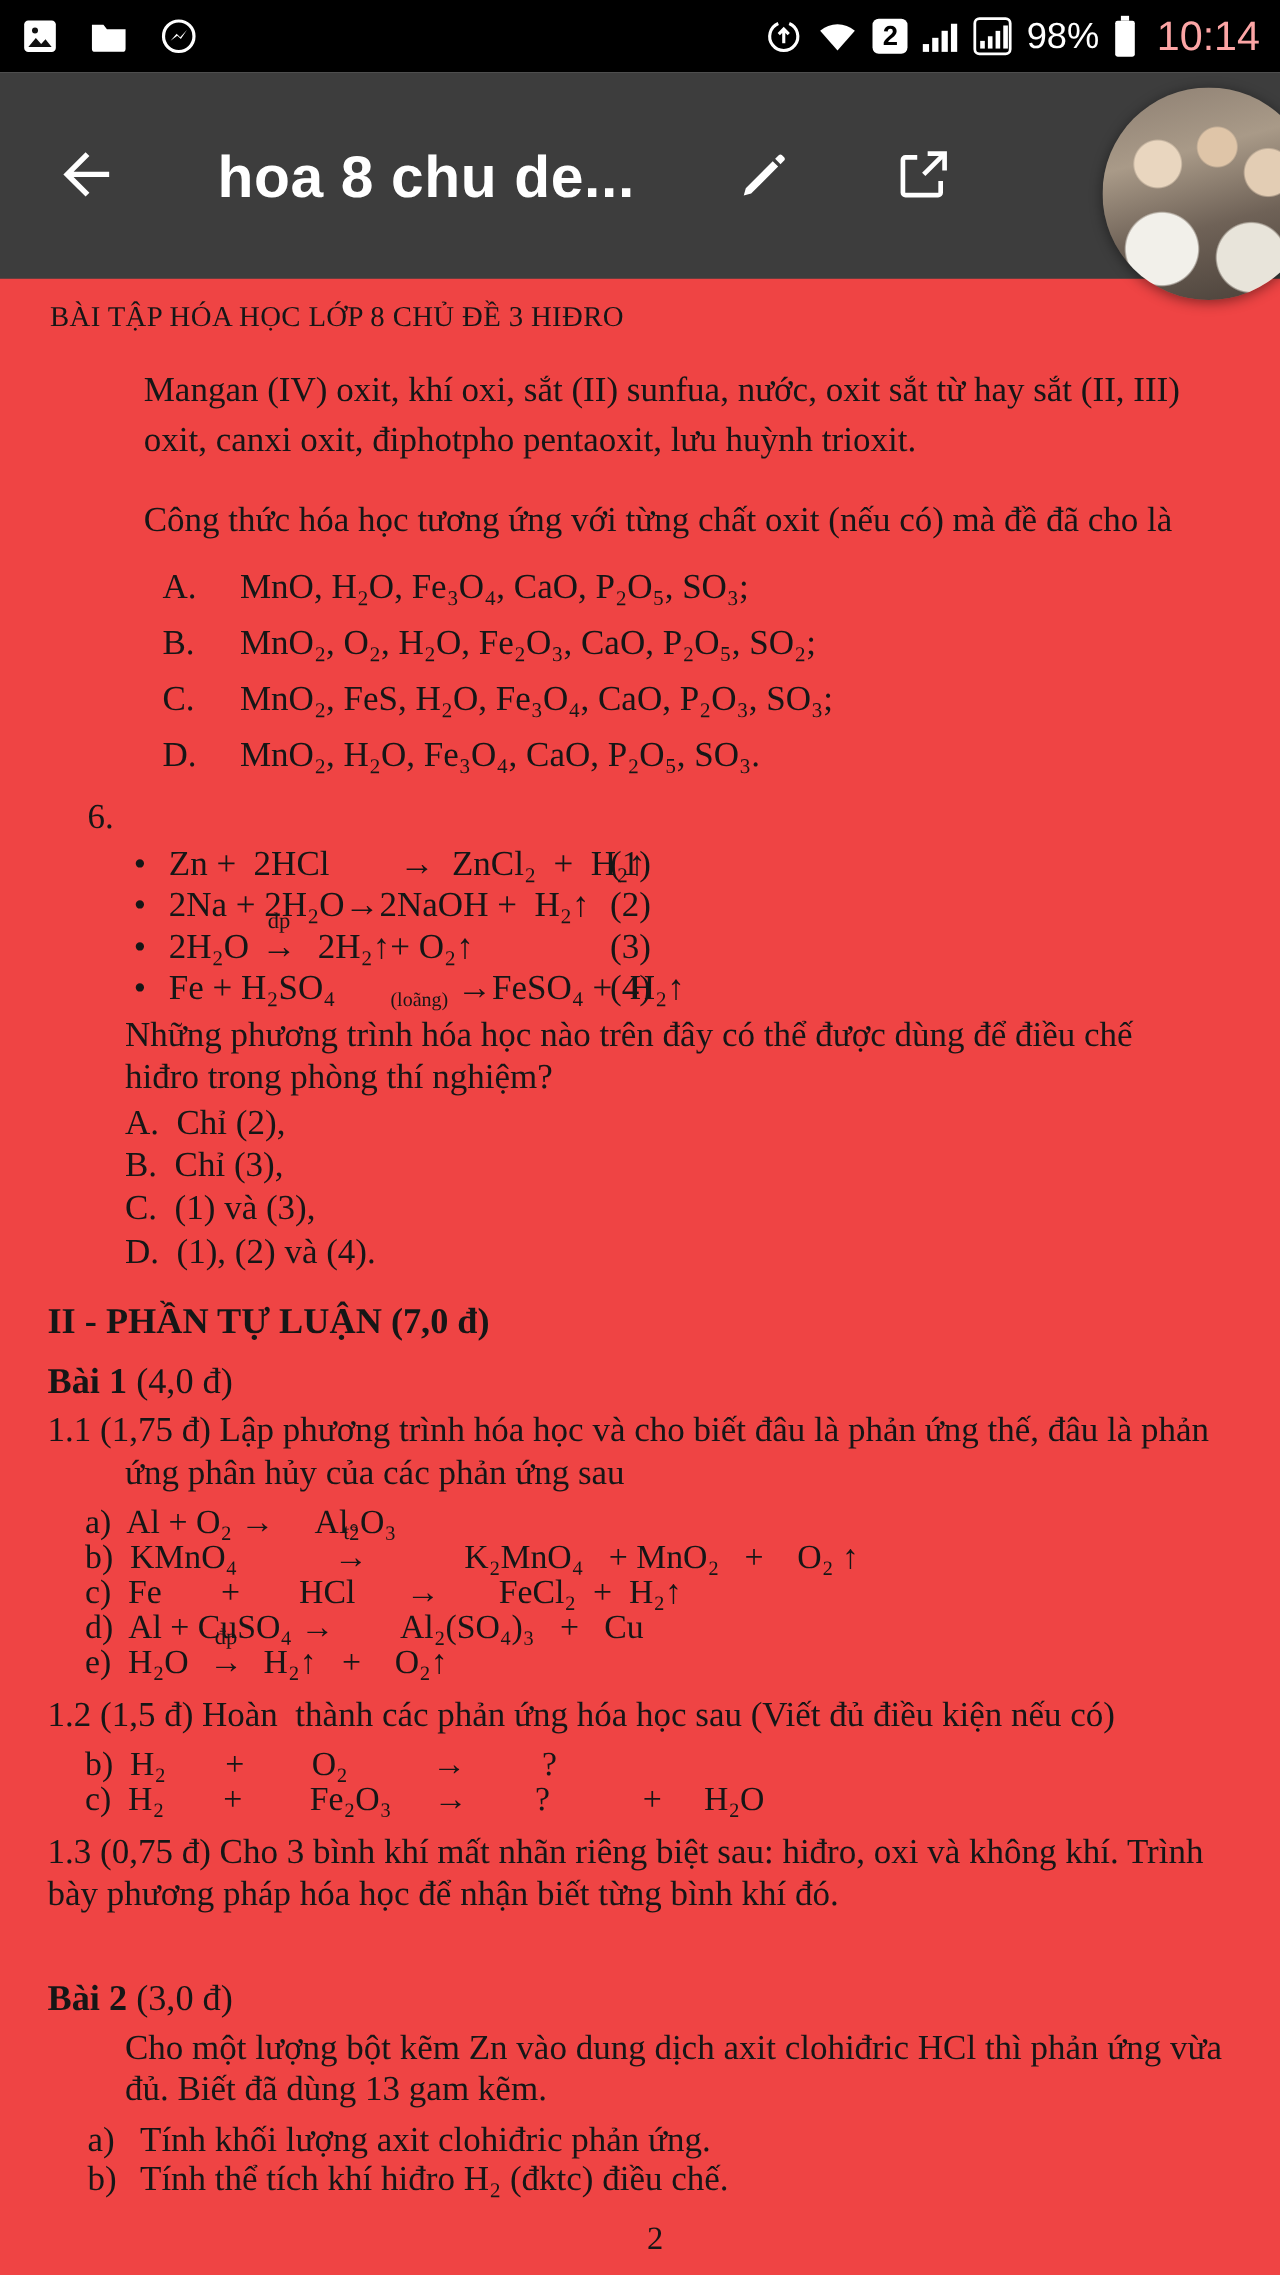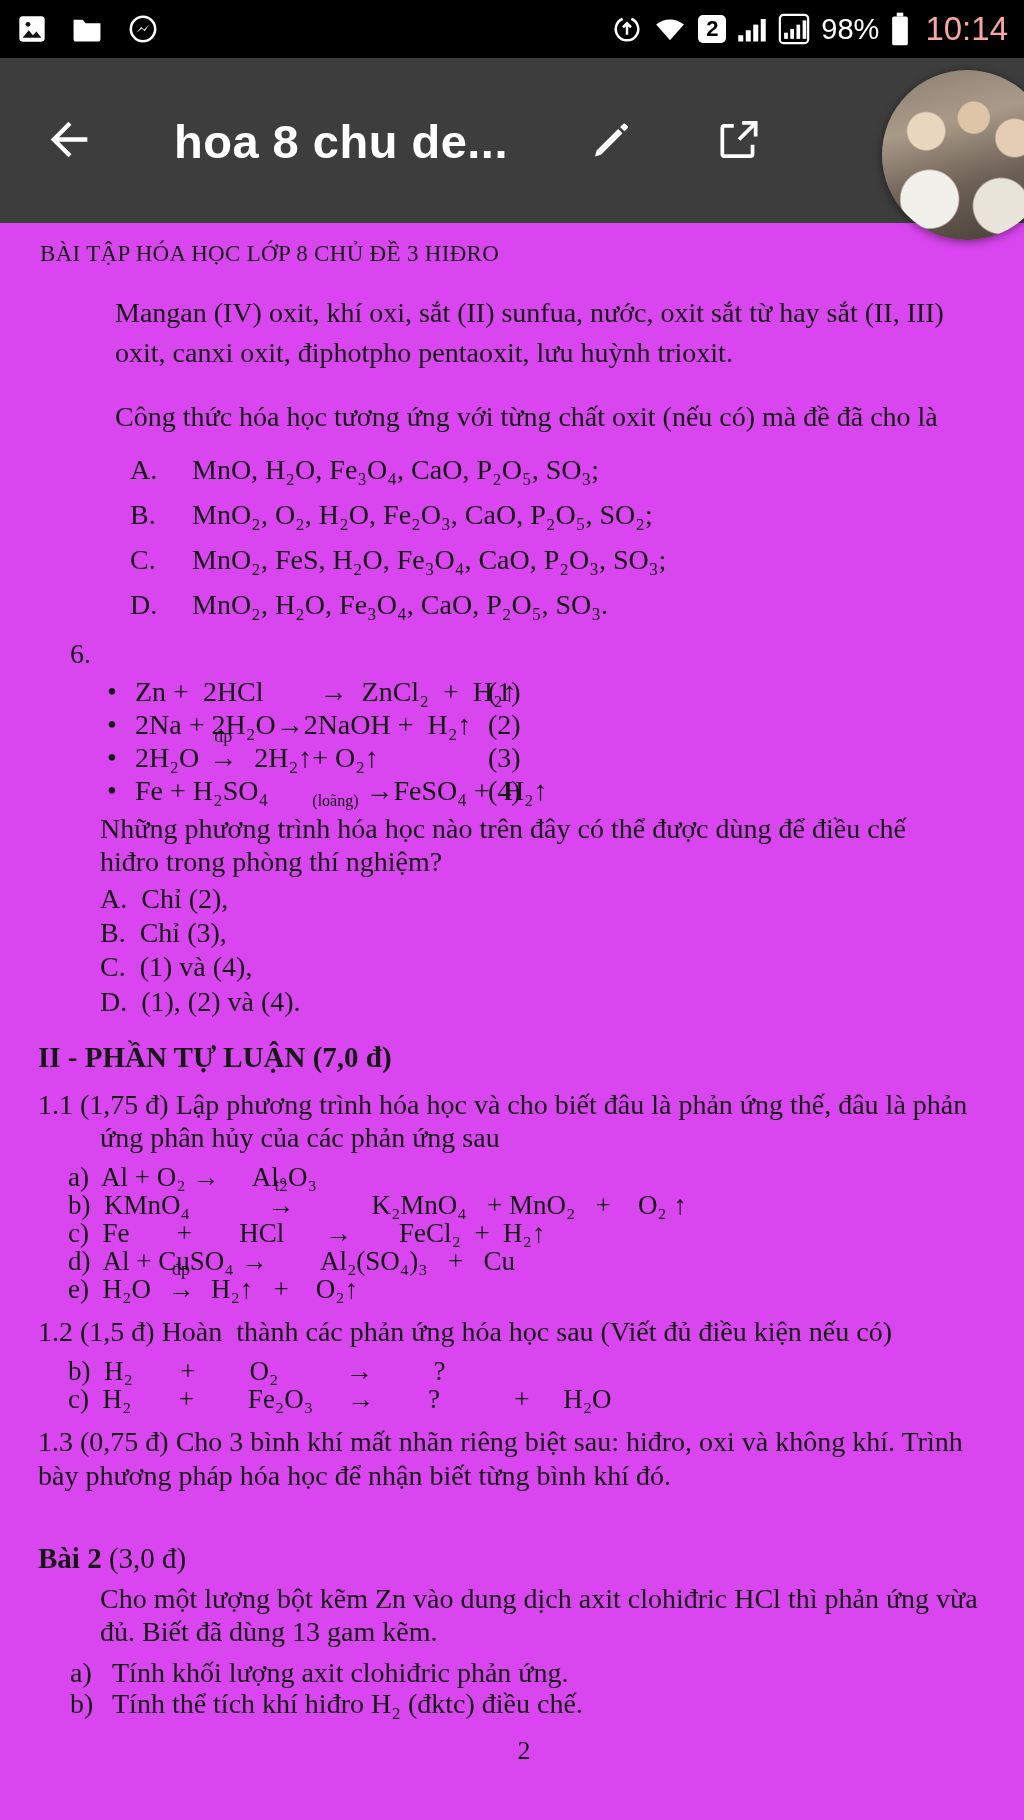--- a/index.html
+++ b/index.html
@@ -28,21 +28,21 @@
       border:none;cursor:pointer;box-shadow:0 2px 10px rgba(0,0,0,.45);
       background:
         radial-gradient(circle at 26% 36%, #e9d6bf 0 11%, rgba(0,0,0,0) 12%),
         radial-gradient(circle at 54% 28%, #dfc5a8 0 10%, rgba(0,0,0,0) 11%),
         radial-gradient(circle at 78% 40%, #e3cdb4 0 11%, rgba(0,0,0,0) 12%),
         radial-gradient(circle at 28% 76%, #f2f0ea 0 16%, rgba(0,0,0,0) 17%),
         radial-gradient(circle at 70% 80%, #e8e4da 0 15%, rgba(0,0,0,0) 16%),
         linear-gradient(165deg,#8d7f72 0%,#a99a88 32%,#6f6257 62%,#473e37 100%);}
 
   
-  .doc{position:absolute;top:200px;left:0;right:0;bottom:0;background:#d946ef;
+  .doc{position:absolute;top:200px;left:0;right:0;bottom:0;background:#ef4444;
        padding:40px 14px 0 38px;box-sizing:border-box;
        font-family:"Liberation Serif",serif;font-size:28px;line-height:1.18;color:#161616;}
   .pre{white-space:pre-wrap;}
   .doc-heading{font-size:23px;letter-spacing:.3px;margin:0 0 26px 2px;}
   .intro{margin:0 0 24px 77px;line-height:1.43;width:832px;}
   .q5-prompt{margin:0 0 16px 77px;line-height:1.43;}
   .opt{display:flex;margin:0 0 12px 92px;}
   .opt-letter{width:62px;flex:none;}
   .q6-number{margin:16px 0 6px 32px;}
   .q6-list{margin-left:67px;}
@@ -187,25 +187,28 @@
       <div class="bullet-line">
         <span class="bullet">•</span>
         <span class="pre"><span>Fe + H₂SO₄</span><span class="small-sub">(loãng)</span><span> →FeSO₄ +  H₂↑</span></span>
         <span class="eq-num">(4)</span>
       </div>
     </div>
 
     <p class="q6-question">Những phương trình hóa học nào trên đây có thể được dùng để điều chế hiđro trong phòng thí nghiệm?</p>
     <div class="q6-choice pre">A.  Chỉ (2),</div>
     <div class="q6-choice pre">B.  Chỉ (3),</div>
-    <div class="q6-choice pre">C.  (1) và (4),</div>
+    <div class="q6-choice pre">C.  (1) và (3),</div>
     <div class="q6-choice pre">D.  (1), (2) và (4).</div>
 
     <div class="section-ii">II - PHẦN TỰ LUẬN (7,0 đ)</div>
 
+    <div class="bai-line">
+      <span class="bai-title">Bài 1</span><span> (4,0 đ)</span>
+    </div>
 
     <p class="q11-text">1.1 (1,75 đ) Lập phương trình hóa học và cho biết đâu là phản ứng thế, đâu là phản ứng phân hủy của các phản ứng sau</p>
 
     <div class="rxn-line">a)  Al + O₂ →     Al₂O₃</div>
     <div class="rxn-line"><span>b)  KMnO₄           </span><span class="rxn-arrow"><span class="rxn-label">t°</span><span>→</span></span><span>           K₂MnO₄   + MnO₂   +    O₂ ↑</span></div>
     <div class="rxn-line">c)  Fe       +       HCl      →       FeCl₂  +  H₂↑</div>
     <div class="rxn-line">d)  Al + CuSO₄ →        Al₂(SO₄)₃   +   Cu</div>
     <div class="rxn-line"><span>e)  H₂O  </span><span class="rxn-arrow"><span class="rxn-label">đp</span><span>→</span></span><span>  H₂↑   +    O₂↑</span></div>
 
     <p class="q12-text pre">1.2 (1,5 đ) Hoàn  thành các phản ứng hóa học sau (Viết đủ điều kiện nếu có)</p>

